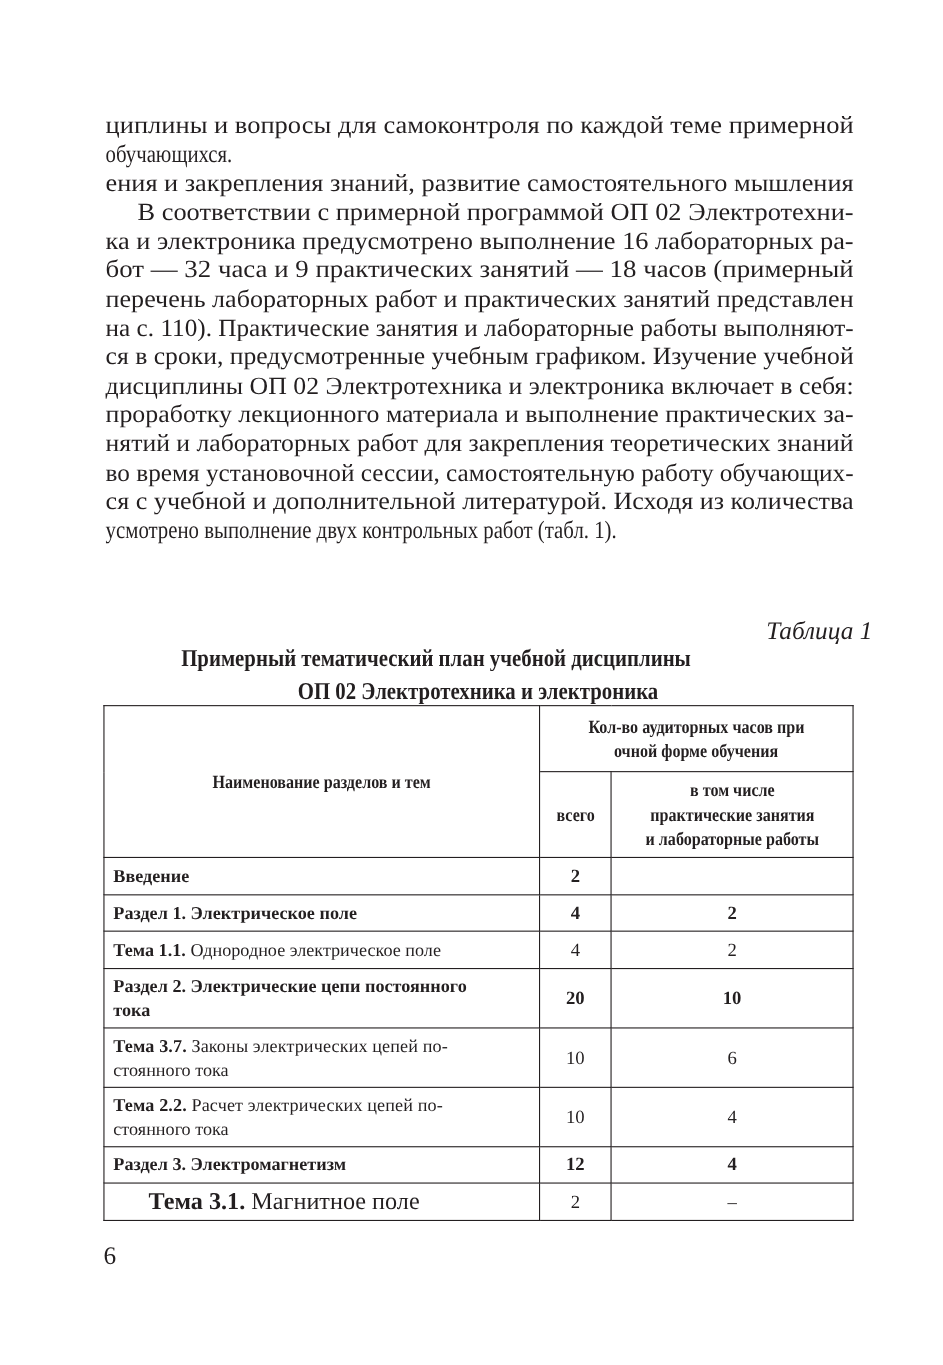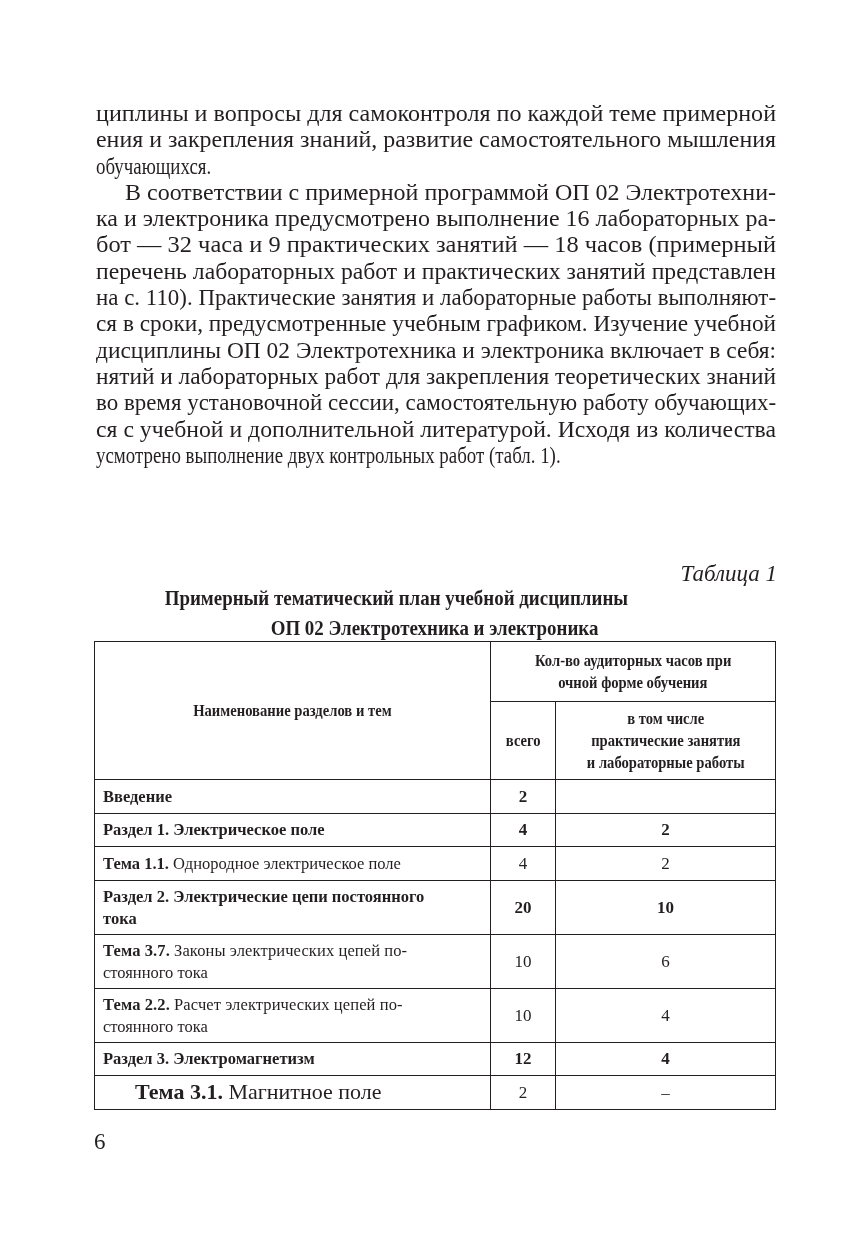--- a/index.html
+++ b/index.html
@@ -38,21 +38,21 @@
     }
     .line > span {
       display: inline-block;
       transform-origin: 0 50%;
     }
     .line.indent { padding-left: 29px; }
 
     .table-label {
       position: absolute;
       top: 561px;
-      right: 80px;
+      right: 64px;
       font-style: italic;
       font-size: 23px;
       line-height: 26px;
       white-space: nowrap;
       text-align: right;
     }
     .table-title {
       position: absolute;
       left: 94px;
       width: 681px;
@@ -107,29 +107,30 @@
       line-height: 28px;
     }
   </style>
 </head>
 <body>
 
 <div class="page">
 
   <div class="body-text" id="body-text">
       <div class="line"><span style="transform: scaleX(1.0699);">циплины и вопросы для самоконтроля по каждой теме примерной</span></div>
+      <div class="line"><span style="transform: scaleX(0.84);">обучающихся.</span></div>
       <div class="line"><span style="transform: scaleX(1.0623);">ения и закрепления знаний, развитие самостоятельного мышления</span></div>
-      <div class="line"><span style="transform: scaleX(0.84);">обучающихся.</span></div>
       <div class="line indent"><span style="transform: scaleX(1.0664);">В соответствии с примерной программой ОП 02 Электротехни-</span></div>
       <div class="line"><span style="transform: scaleX(1.0656);">ка и электроника предусмотрено выполнение 16 лабораторных ра-</span></div>
       <div class="line"><span style="transform: scaleX(1.0851);">бот — 32 часа и 9 практических занятий — 18 часов (примерный</span></div>
       <div class="line"><span style="transform: scaleX(1.0531);">перечень лабораторных работ и практических занятий представлен</span></div>
       <div class="line"><span style="transform: scaleX(1.0187);">на с. 110). Практические занятия и лабораторные работы выполняют-</span></div>
       <div class="line"><span style="transform: scaleX(1.036);">ся в сроки, предусмотренные учебным графиком. Изучение учебной</span></div>
       <div class="line"><span style="transform: scaleX(1.0417);">дисциплины ОП 02 Электротехника и электроника включает в себя:</span></div>
+      <div class="line"><span style="transform: scaleX(1.045);">проработку лекционного материала и выполнение практических за-</span></div>
       <div class="line"><span style="transform: scaleX(1.0378);">нятий и лабораторных работ для закрепления теоретических знаний</span></div>
       <div class="line"><span style="transform: scaleX(1.0196);">во время установочной сессии, самостоятельную работу обучающих-</span></div>
       <div class="line"><span style="transform: scaleX(1.0547);">ся с учебной и дополнительной литературой. Исходя из количества</span></div>
       <div class="line"><span style="transform: scaleX(0.84);">усмотрено выполнение двух контрольных работ (табл. 1).</span></div>
     </div>
 
   <div class="table-label">Таблица 1</div>
 
   <div class="table-title t1">
     <span>Примерный тематический план учебной дисциплины</span>

